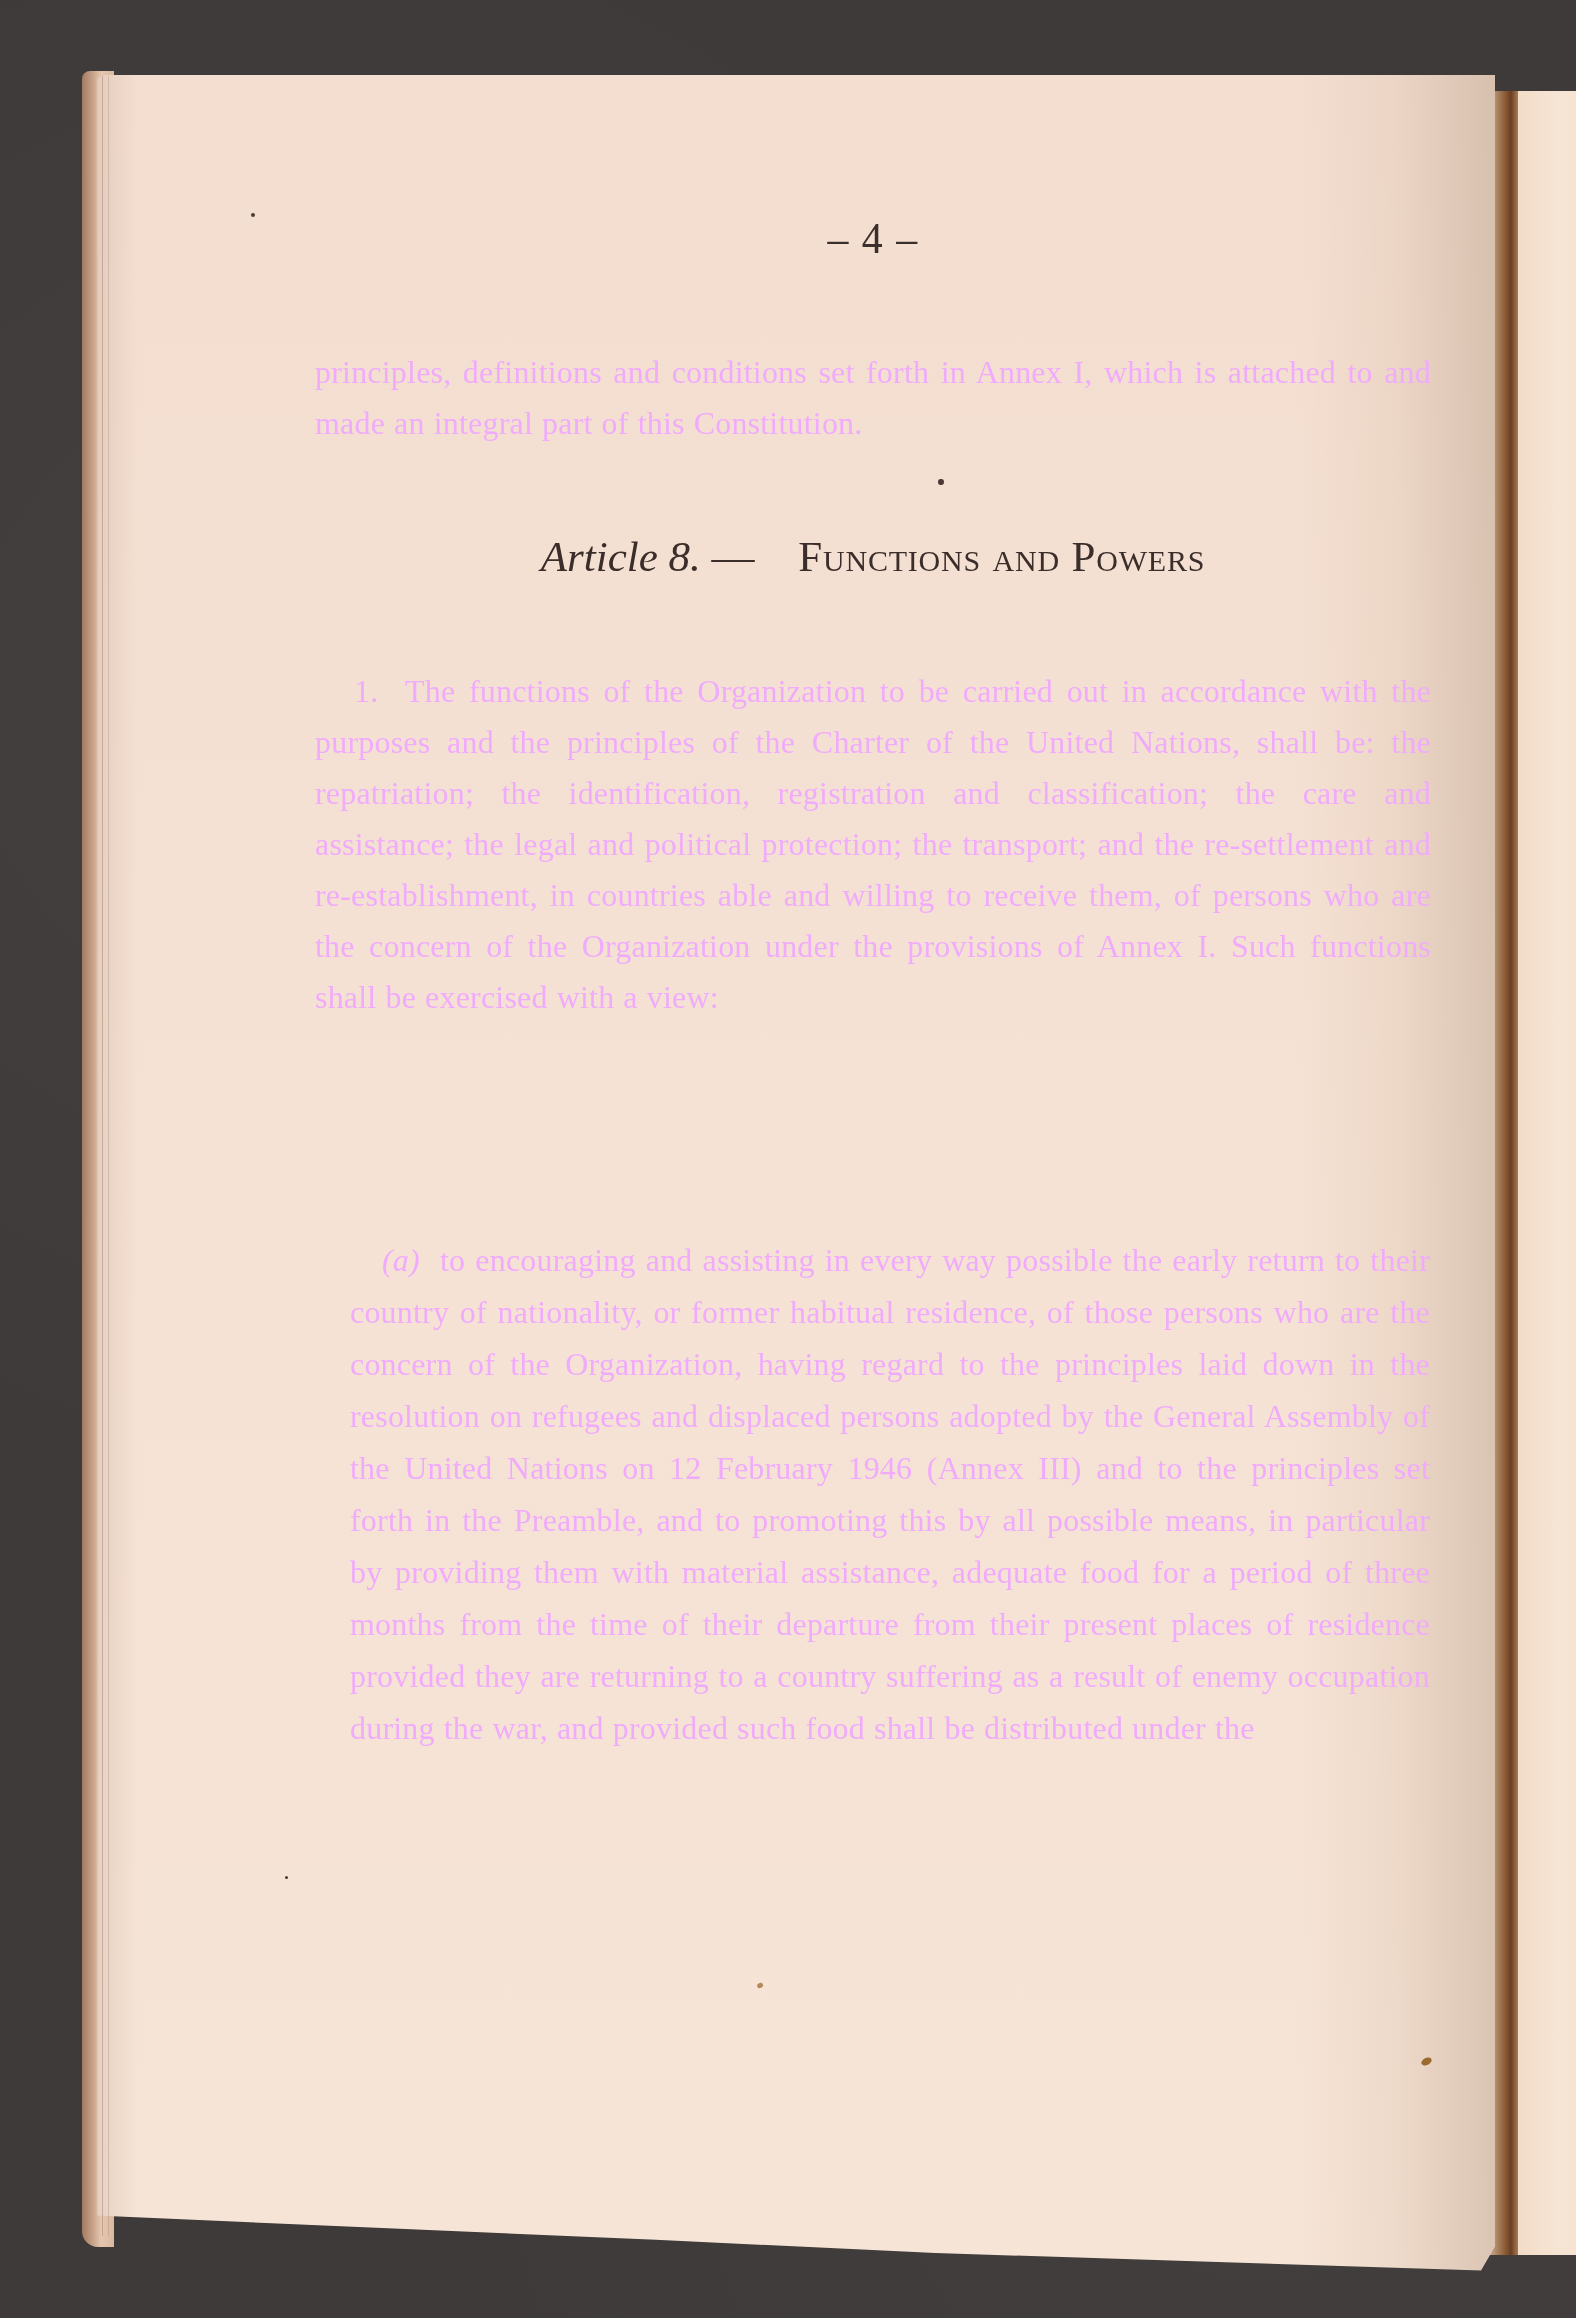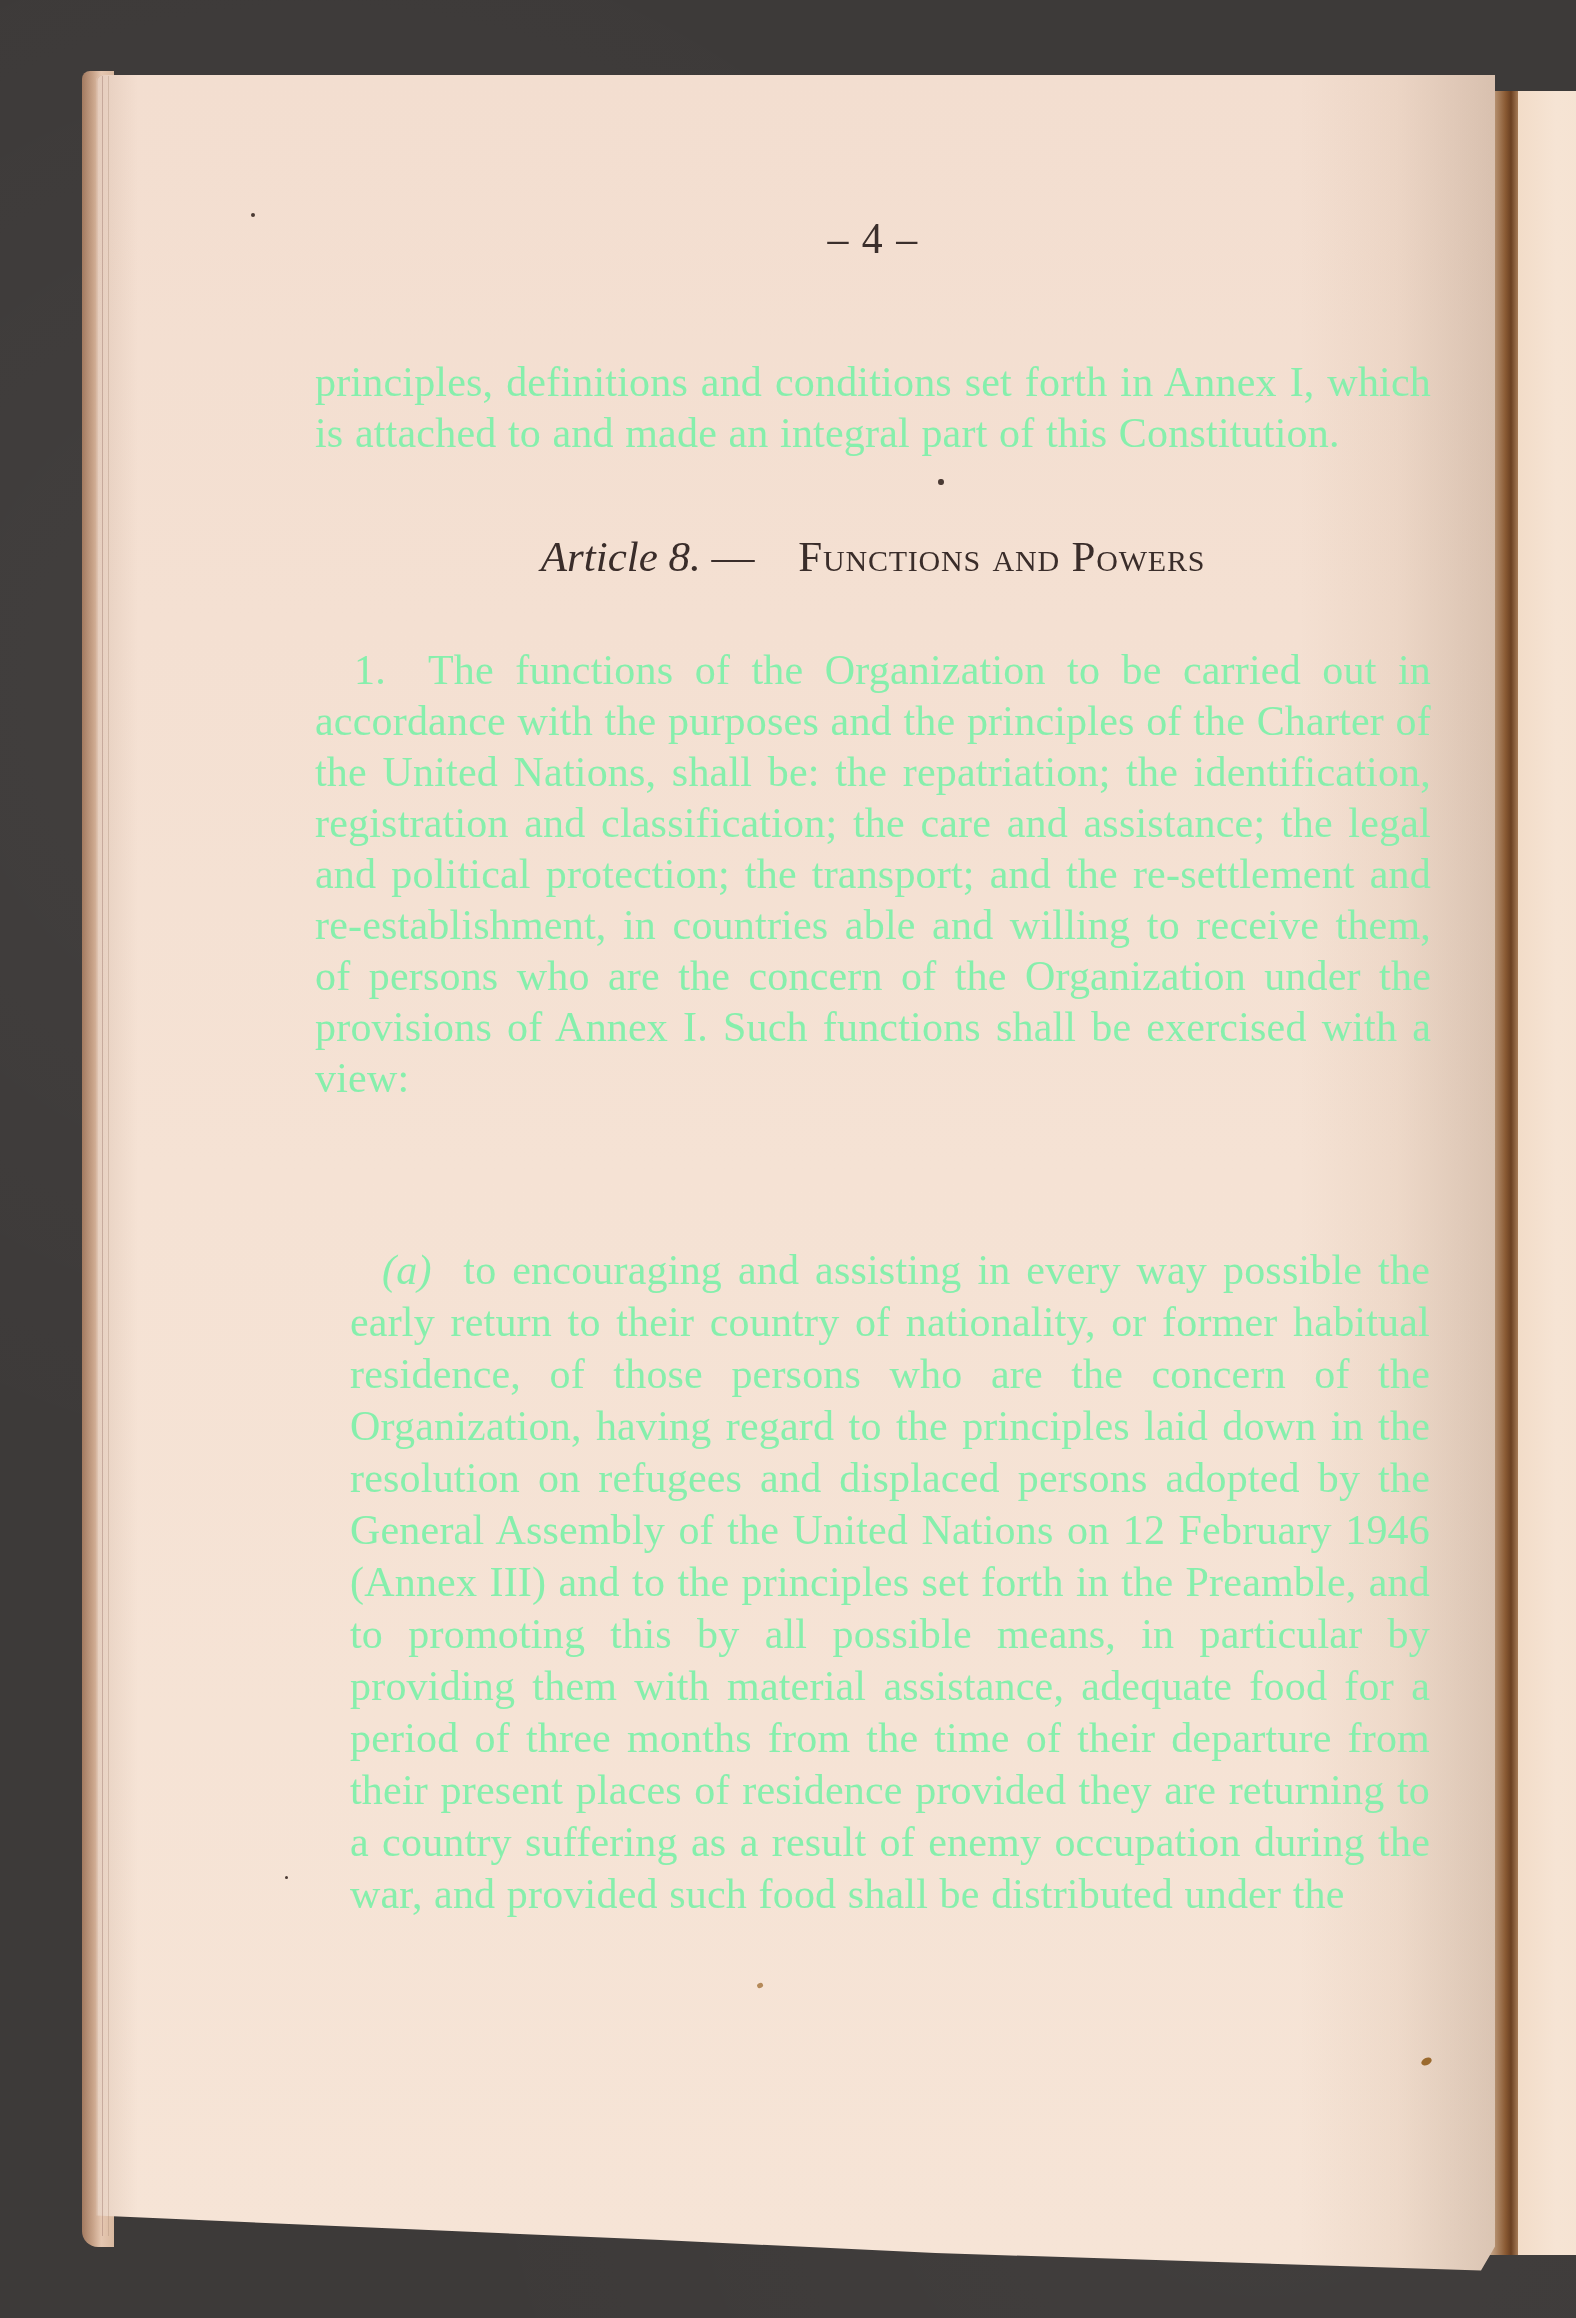--- a/index.html
+++ b/index.html
@@ -85,27 +85,27 @@
       text-align: center;
       font-size: 44px;
       letter-spacing: 1.6px;
       color: #3b2f2c;
       transform: scaleX(0.95);
     }
     .para {
       position: absolute;
       left: 0;
       width: 1116px;
-      font-size: 42px;
+      font-size: 32px;
       line-height: 51px;
       text-align: justify;
       text-align-last: left;
       letter-spacing: 0.2px;
       word-spacing: 0.8px;
-      color: #86efac;
+      color: #f0abfc;
     }
     .para-opening {
       top: 118px;
     }
     .heading {
       position: absolute;
       left: 0;
       width: 1116px;
       top: 335px;
       text-align: center;
@@ -114,21 +114,21 @@
     }
     .heading .art {
       font-style: italic;
     }
     .heading .sc {
       font-variant: small-caps;
       letter-spacing: 0.8px;
       margin-left: 33px;
     }
     .para-1 {
-      top: 406px;
+      top: 437px;
       text-indent: 39px;
     }
     .para-a {
       top: 1005px;
       left: 35px;
       width: 1080px;
       text-indent: 32px;
       line-height: 52px;
     }
     .para-a .label {

